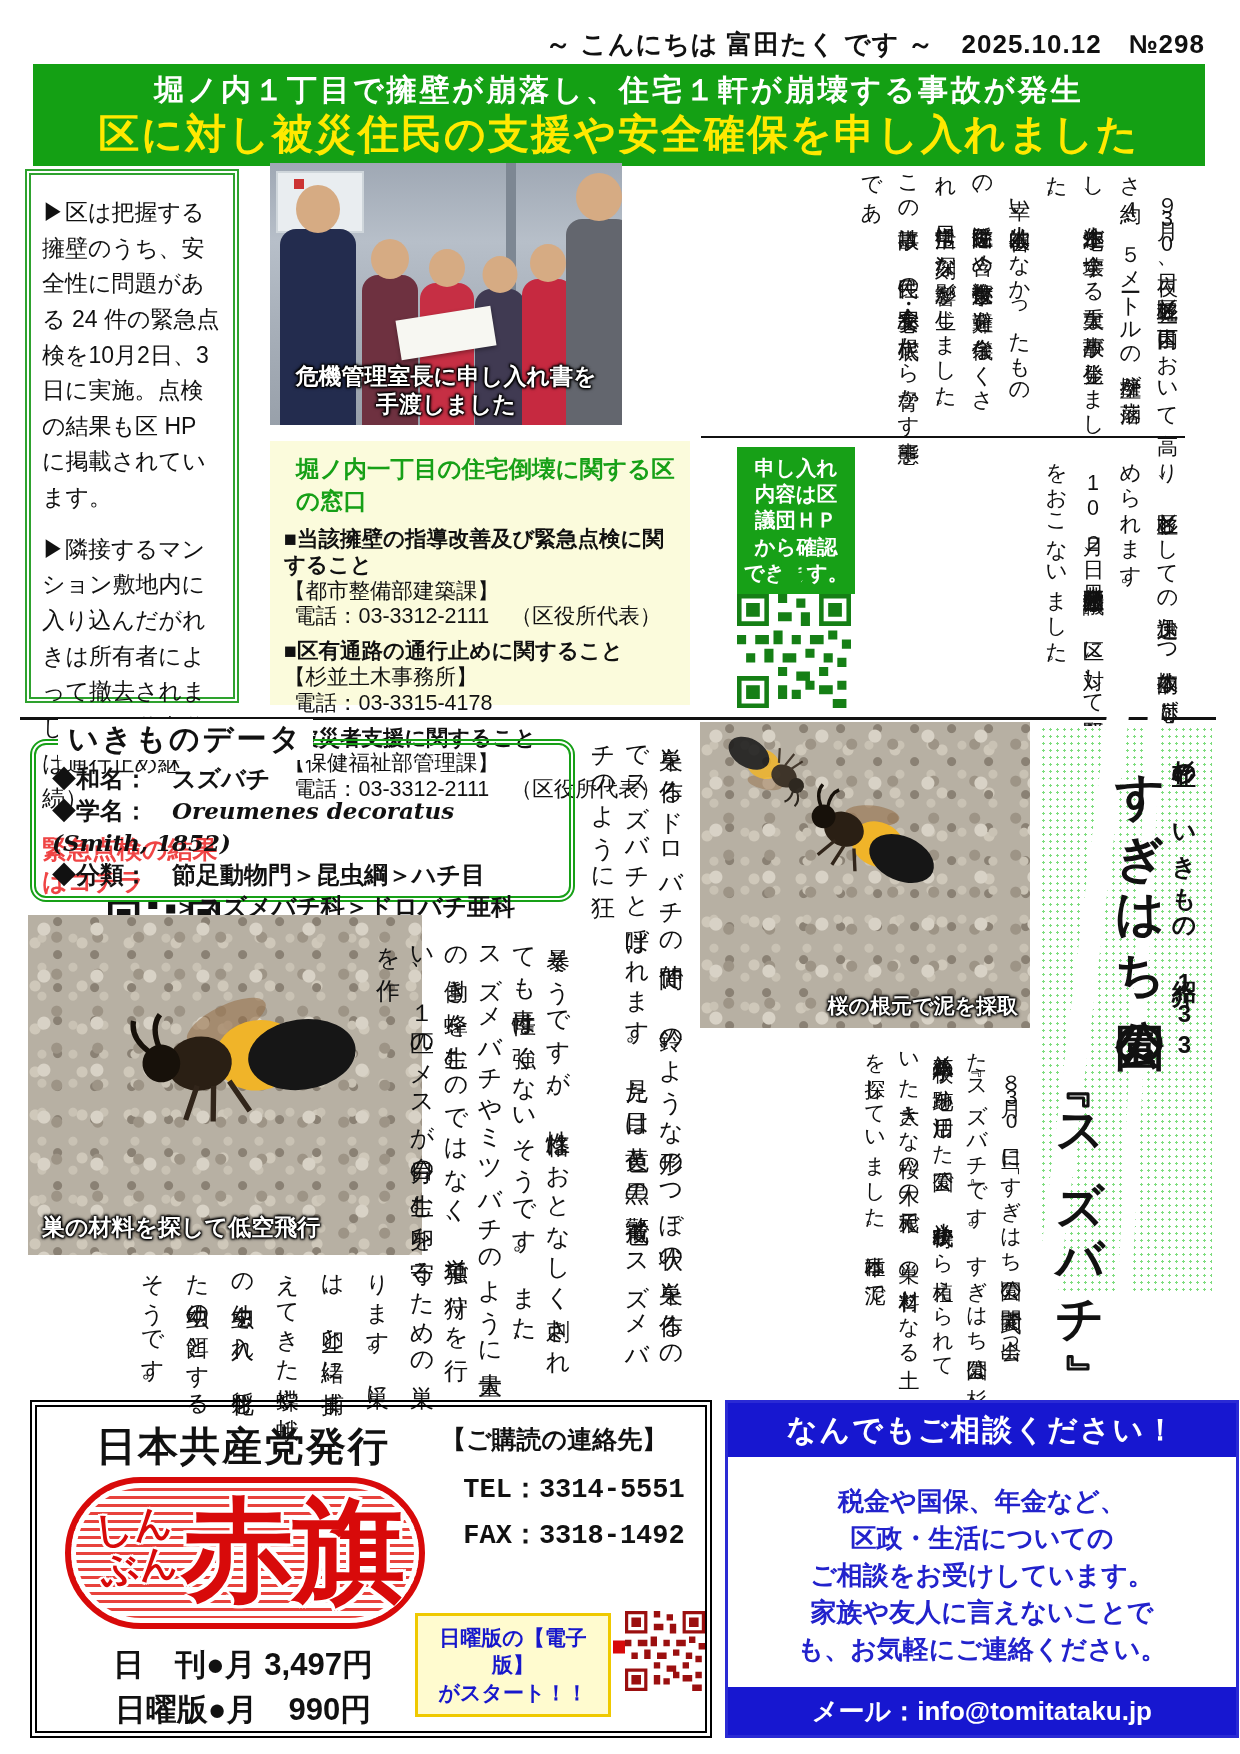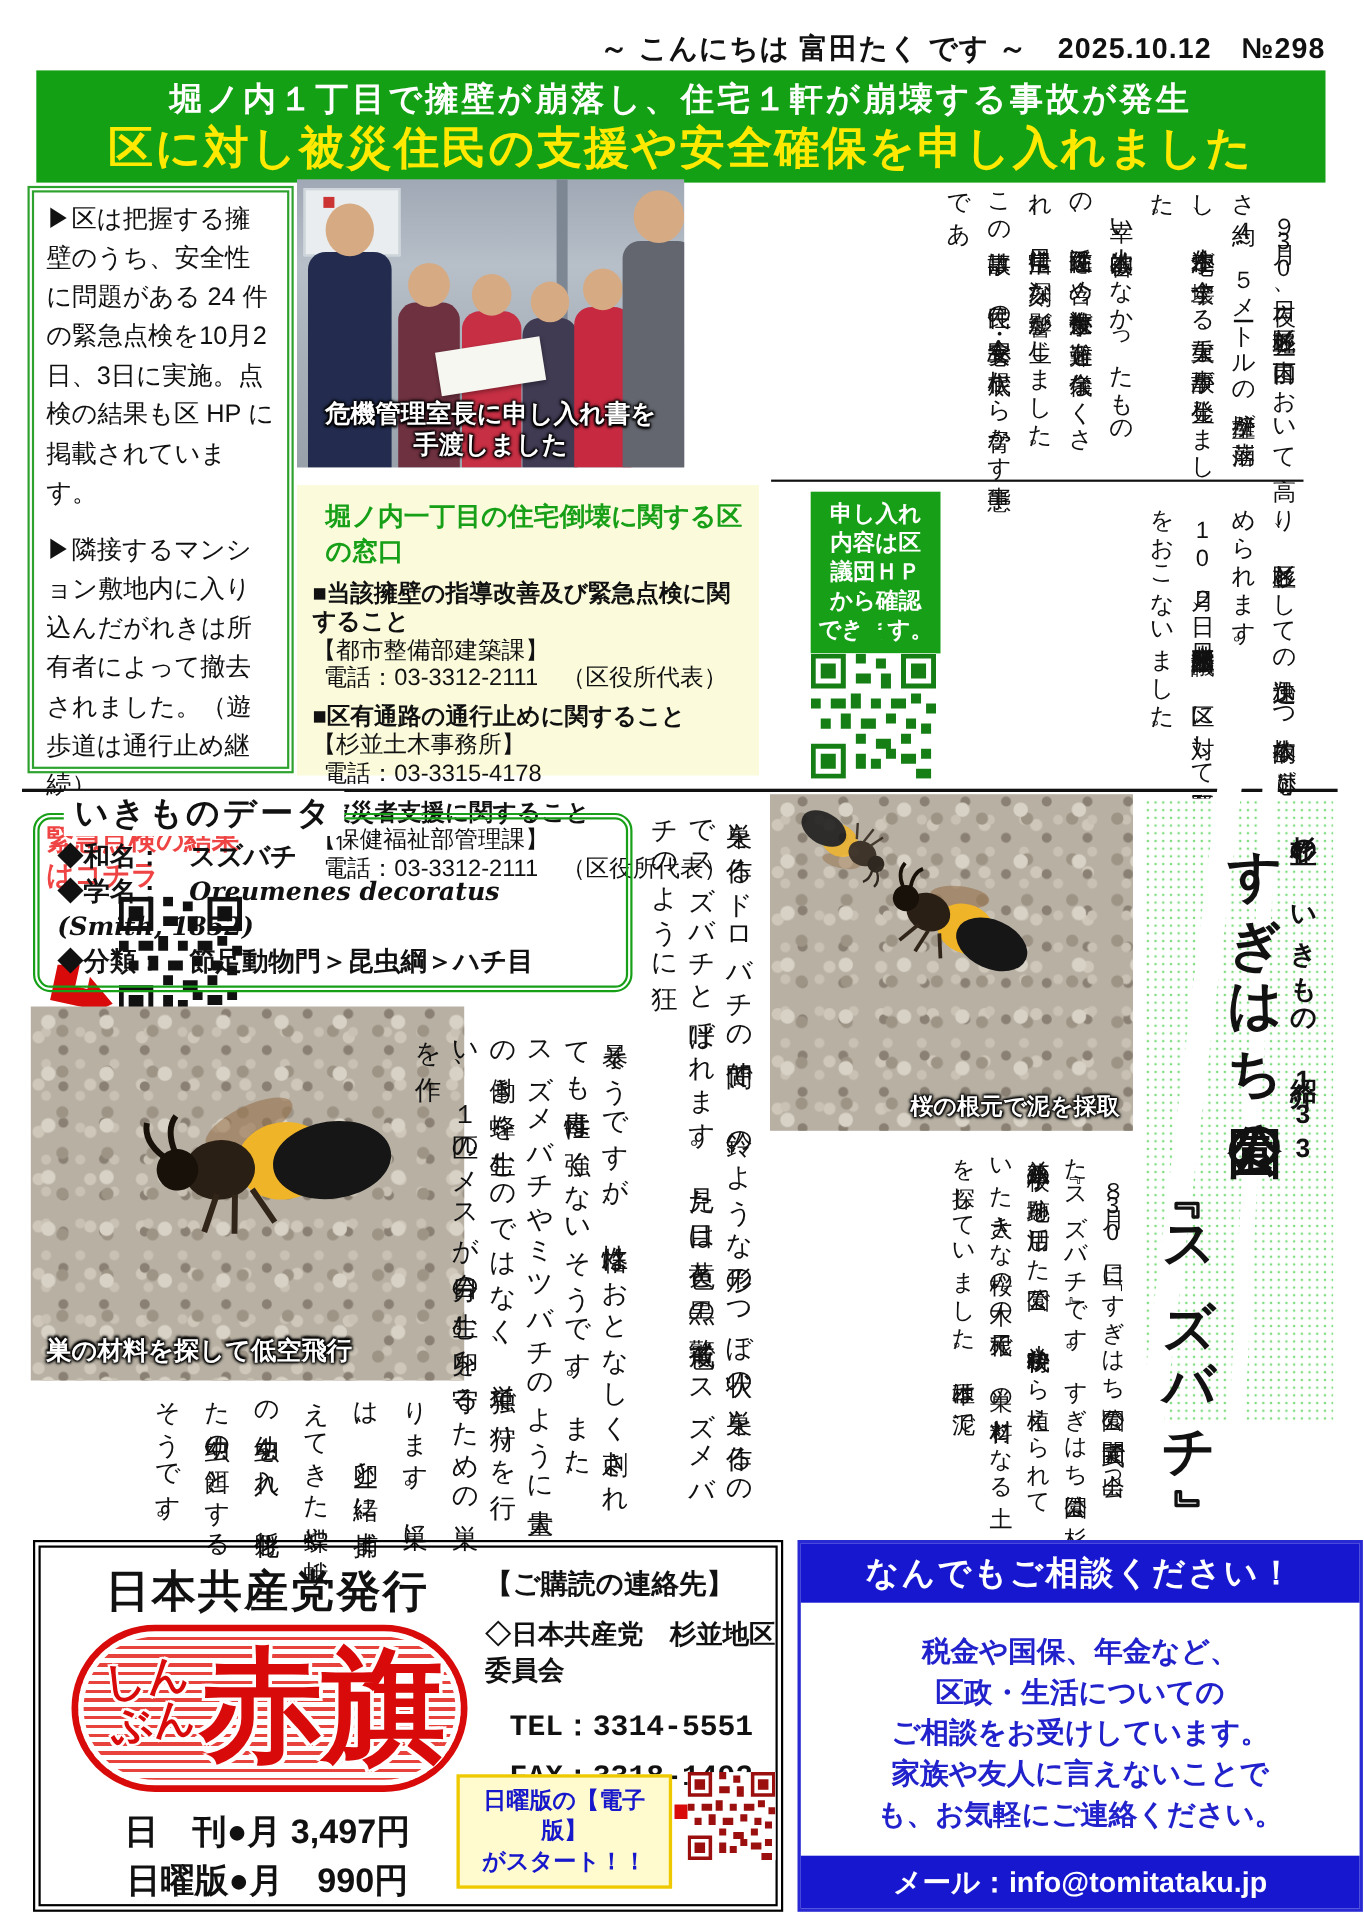--- a/index.html
+++ b/index.html
@@ -8,22 +8,22 @@
   .abs{position:absolute;}
   .vtext{position:absolute;writing-mode:vertical-rl;text-orientation:upright;
          white-space:pre-line;color:#111;}
   
   .hdr{top:27px;left:0;width:1205px;text-align:right;font-size:26px;font-weight:600;letter-spacing:1px;}
   
   .banner{top:64px;left:33px;width:1172px;background:#14A014;text-align:center;padding:6px 0 8px 0;}
   .banner .l1{color:#fff;font-size:30px;font-weight:bold;letter-spacing:3px;}
   .banner .l2{color:#FFE900;font-size:41px;font-weight:bold;letter-spacing:2px;line-height:1.15;}
   
-  .embox{top:169px;left:25px;width:242px;height:534px;border:6px double #2EA22E;
-         padding:6px 11px;box-sizing:border-box;font-size:23px;line-height:1.55;}
+  .embox{top:169px;left:25px;width:214px;height:534px;border:6px double #2EA22E;
+         padding:20px 11px;box-sizing:border-box;font-size:23px;line-height:1.55;}
   .embox p{margin:0 0 16px 0;}
   .emlabel{color:#ef4444;font-weight:bold;font-size:25px;line-height:1.3;white-space:pre-line;margin:4px 0 2px 0;}
   .emfoot{display:flex;align-items:flex-end;gap:4px;}
   
   .scene{top:163px;left:270px;width:352px;height:262px;overflow:hidden;
          background:linear-gradient(180deg,#9fa8b4 0%,#b7bfc9 30%,#a8b0ba 60%,#98a0aa 100%);}
   .person{position:absolute;bottom:0;border-radius:16px 16px 0 0;}
   .head{position:absolute;left:50%;transform:translateX(-50%);border-radius:50%;background:#d6ab83;}
   .pcap{position:absolute;color:#fff;font-weight:bold;
         text-shadow:0 0 4px #000,1px 1px 2px #000,-1px -1px 2px #000,1px -1px 2px #000,-1px 1px 2px #000;}
@@ -213,20 +213,21 @@
 
   <div class="abs divider"></div>
 
   <div class="abs ikibox">
     <div class="ikititle">いきものデータ</div>
     <div class="ikirow">◆和名：　スズバチ</div>
     <div class="ikirow">
       <span>◆学名：　</span><span class="latin">Oreumenes decoratus (Smith, 1852)</span>
     </div>
     <div class="ikirow">◆分類：　節足動物門＞昆虫綱＞ハチ目</div>
+    <div class="ikirow" style="padding-left:122px;">＞スズメバチ科＞ドロバチ亜科</div>
   </div>
 
   <div class="abs gravel pmud">
     <svg width="170" height="102" class="abs" style="left:90px;top:70px;transform:rotate(24deg);">
         <use href="#wasp"></use>
       </svg>
     <svg width="110" height="66" class="abs" style="left:10px;top:10px;transform:rotate(-150deg);opacity:.85;">
         <use href="#wasp"></use>
       </svg>
     <div class="pcap" style="bottom:8px;right:12px;font-size:21px;">桜の根元で泥を採取</div>
@@ -256,21 +257,20 @@
     <div class="akapub">日本共産党発行</div>
     <div class="akalogo">
       <div class="akakana">しん
 ぶん</div>
       <div class="akamain">赤旗</div>
     </div>
     <div class="akaprice">日　刊●月 3,497円
 日曜版●月　990円</div>
     <div class="subcol">
       <div class="s1">【ご購読の連絡先】</div>
-      <div class="s2">◇日本共産党　杉並地区委員会</div>
       <div class="s3">TEL：3314-5551</div>
       <div class="s3">FAX：3318-1492</div>
     </div>
     <div class="denshi">日曜版の【電子版】
 がスタート！！</div>
     <svg class="abs" style="left:576px;top:224px;" width="44" height="32" viewBox="0 0 40 28">
       <polygon fill="#D80A0A" points="0,8 22,8 22,0 40,14 22,28 22,20 0,20"></polygon>
     </svg>
     <svg class="qr abs" style="left:588px;top:204px;color:#9B0F0F;" width="80" height="80">
         <use href="#qr"></use>

